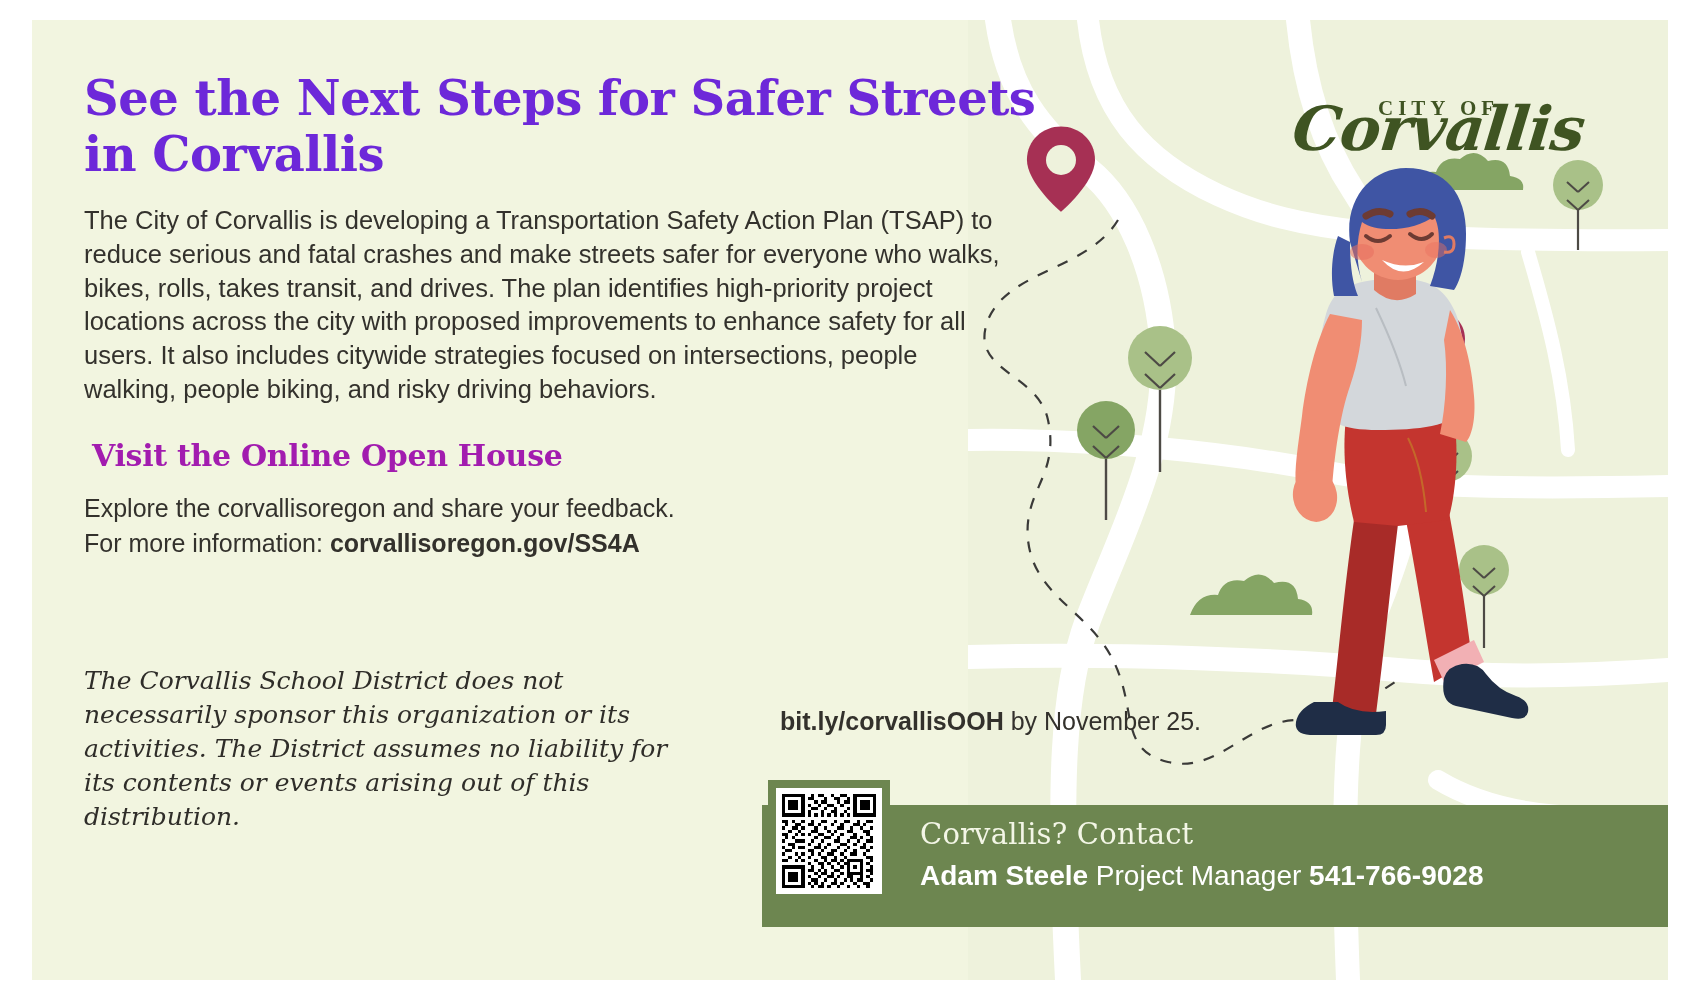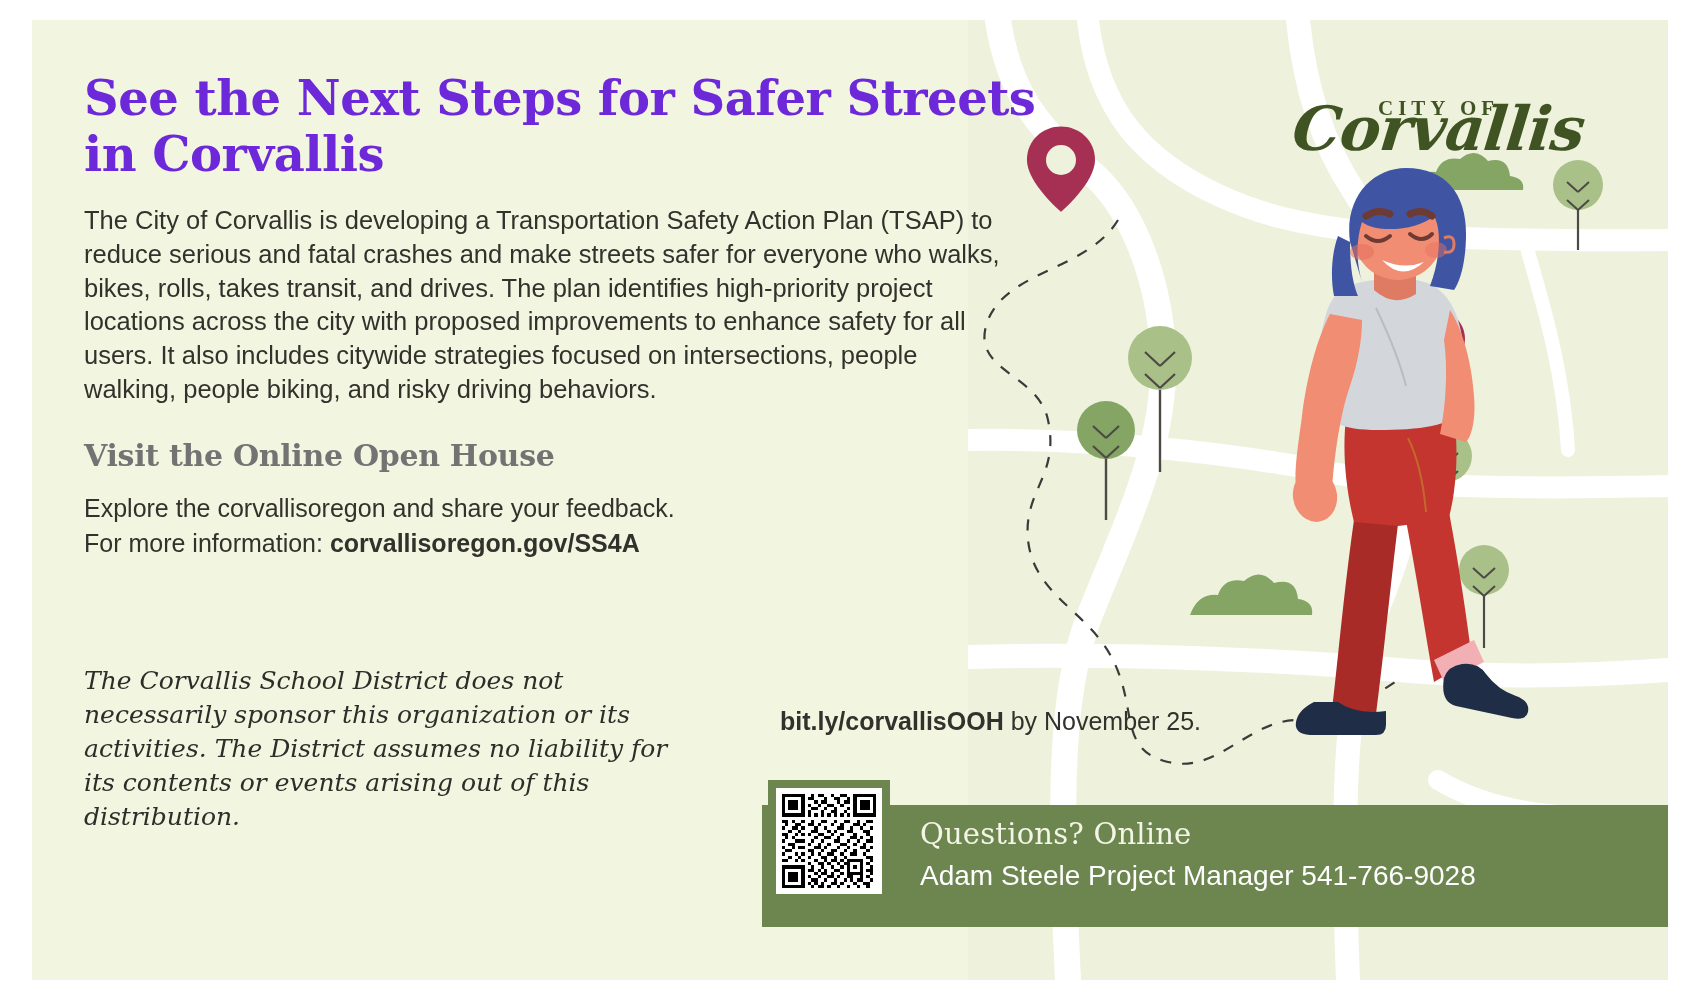--- a/index.html
+++ b/index.html
@@ -18,22 +18,22 @@
   .logo-name{position:absolute;left:0;top:18px;font-family:"DejaVu Serif",serif;
     font-size:61px;font-style:italic;font-weight:700;color:#3f5422;letter-spacing:-1px;
     transform:skewX(-6deg);}
 
   
   .content{position:absolute;left:52px;top:50px;width:960px;}
   h1.title{margin:0;font-family:"DejaVu Serif",serif;font-weight:700;font-size:48px;
     line-height:1.17;color:#6d28d9;letter-spacing:-0.5px;}
   p.body{margin:22px 0 0 0;font-size:25.5px;line-height:1.32;color:#33312c;
     font-family:"Liberation Sans",sans-serif;max-width:930px;}
-  h2.sub{margin:32px 0 0 0;font-family:"DejaVu Serif",serif;font-weight:700;
-    font-size:30px;color:#737373;letter-spacing:-0.3px;}
+  h2.sub{margin:32px 0 0 8px;font-family:"DejaVu Serif",serif;font-weight:700;
+    font-size:30px;color:#a21caf;letter-spacing:-0.3px;}
   p.explore{margin:18px 0 0 0;font-size:25px;line-height:1.38;color:#33312c;}
   p.explore b{font-weight:700;}
 
   .disclaimer{position:absolute;left:52px;top:644px;width:620px;
     font-family:"DejaVu Serif",serif;font-style:italic;font-size:25px;
     line-height:1.36;color:#2f2d29;}
 
   
   .scan{position:absolute;left:748px;top:650px;width:700px;font-size:25px;
     line-height:1.36;color:#33312c;}
@@ -42,21 +42,21 @@
   
   .contactbar{position:absolute;left:730px;top:785px;width:906px;height:122px;
     background:#6d8650;}
   .qr{position:absolute;left:736px;top:760px;width:122px;height:122px;background:#6d8650;
     padding:8px;box-sizing:border-box;}
   .qr-inner{width:100%;height:100%;background:#ffffff;padding:6px;box-sizing:border-box;}
   .qr-inner svg{display:block;width:100%;height:100%;}
   .contact-text{position:absolute;left:888px;top:797px;width:740px;color:#ffffff;}
   .q-line{font-family:"DejaVu Serif",serif;font-size:29px;color:#f3f6e6;letter-spacing:0.2px;}
   .c-line{margin-top:9px;font-size:28px;color:#ffffff;}
-  .c-line b{font-weight:400;}
+  .c-line b{font-weight:700;}
 </style>
 </head>
 <body>
 
 <div class="flyer">
 
   <div class="map">
     <svg width="700" height="960" viewBox="0 0 700 960" xmlns="http://www.w3.org/2000/svg">
       <defs>
         <clipPath id="mapclip">
@@ -413,19 +413,19 @@
             <rect x="17" y="28" width="1" height="1"></rect>
           <rect x="20" y="28" width="1" height="1"></rect>
             <rect x="23" y="28" width="1" height="1"></rect>
           <rect x="26" y="28" width="1" height="1"></rect>
         </g>
       </svg>
     </div>
   </div>
 
   <div class="contact-text">
-    <div class="q-line">Questions? Online</div>
+    <div class="q-line">Corvallis? Contact</div>
     <div class="c-line">
       <b>Adam Steele</b><span> Project Manager </span><b>541-766-9028</b>
     </div>
   </div>
 
 </div>
 
 </body></html>

